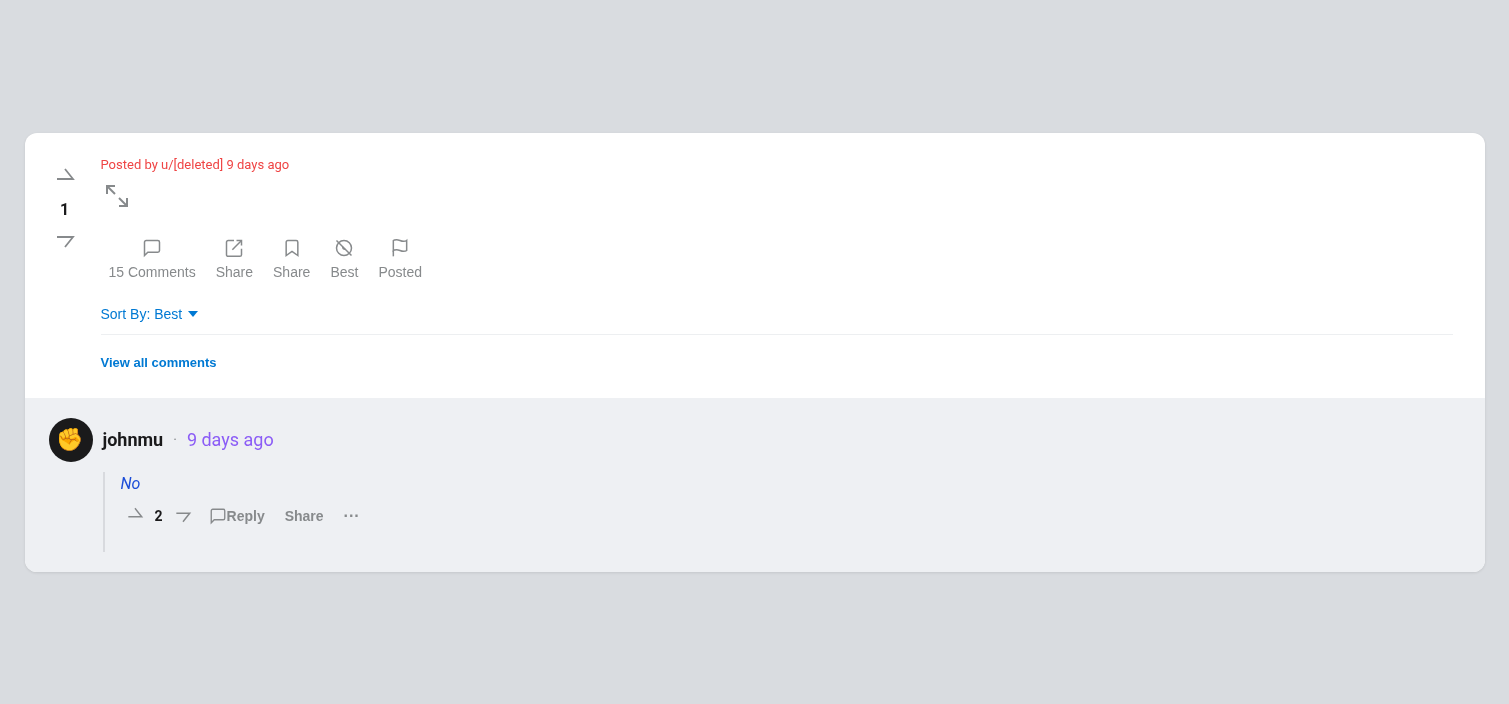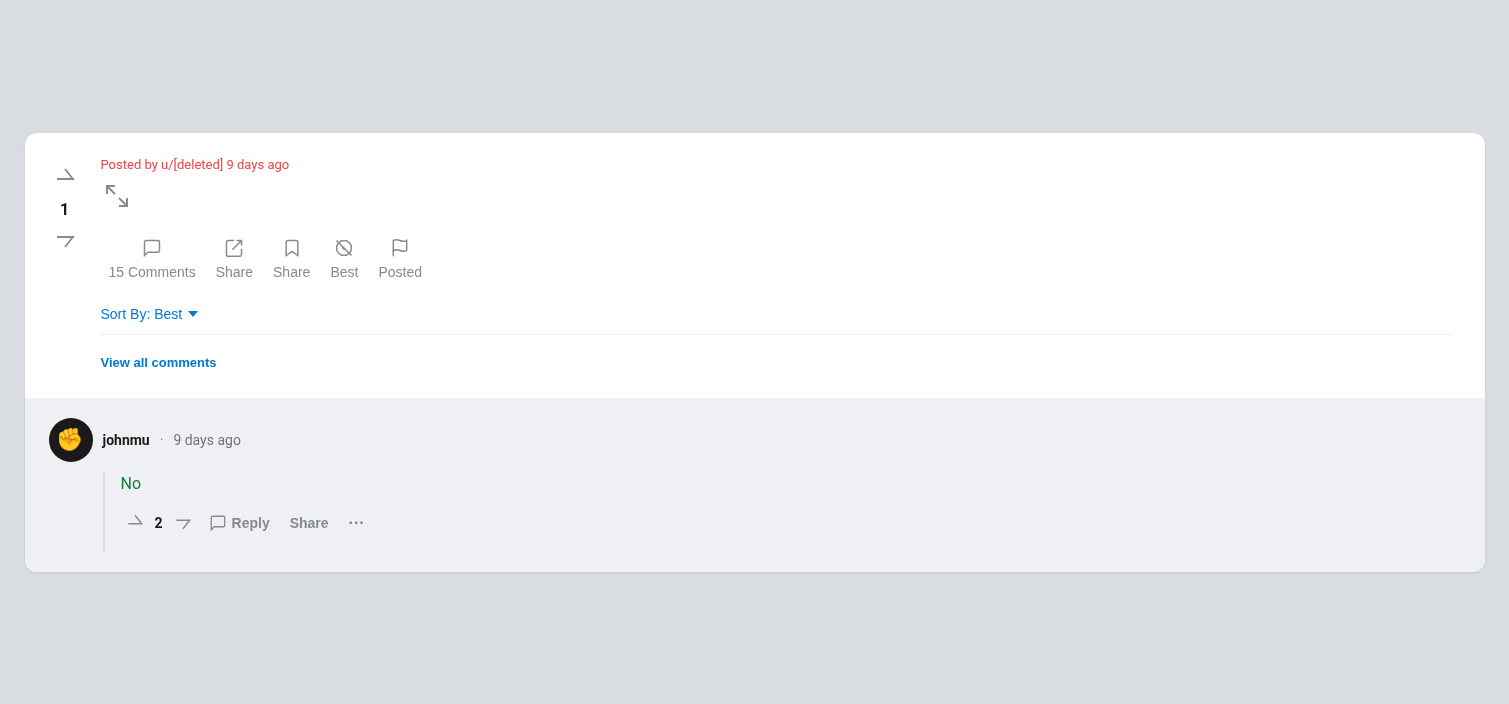--- a/index.html
+++ b/index.html
@@ -133,53 +133,54 @@
       align-items: center;
       justify-content: center;
       flex-shrink: 0;
     }
     .avatar-icon {
       color: white;
       font-size: 22px;
       line-height: 1;
     }
     .comment-author {
-      font-size: 14px;
+      font-size: 18px;
       font-weight: 700;
       color: #1a1a1b;
     }
     .comment-dot {
       color: #878a8c;
       font-size: 14px;
     }
     .comment-time {
-      font-size: 14px;
-      color: #737373;
+      font-size: 18px;
+      color: #8b5cf6;
       text-align: center;
     }
     .comment-body-wrap {
       display: flex;
       gap: 0;
       margin-left: 54px;
     }
     .comment-thread-line {
       width: 2px;
       background: #d8dade;
       margin-right: 16px;
       flex-shrink: 0;
       min-height: 80px;
     }
     .comment-body {
       flex: 1;
     }
     .comment-text {
       font-size: 16px;
-      color: #15803d;
-      margin-bottom: 12px;
+      color: #1d4ed8;
+      margin-bottom: 5px;
       line-height: 1.5;
+      font-style: italic;
     }
     .comment-actions {
       display: flex;
       align-items: center;
       gap: 4px;
     }
     .comment-vote-btn {
       background: none;
       border: none;
       cursor: pointer;
@@ -190,21 +191,20 @@
       font-weight: 700;
       color: #1a1a1b;
       margin: 0 2px;
     }
     .comment-action-btn {
       background: none;
       border: none;
       cursor: pointer;
       display: flex;
       align-items: center;
-      gap: 5px;
       padding: 4px 8px;
       border-radius: 2px;
       color: #878a8c;
       font-size: 14px;
       font-weight: 700;
     }
     .ellipsis-btn {
       background: none;
       border: none;
       cursor: pointer;

